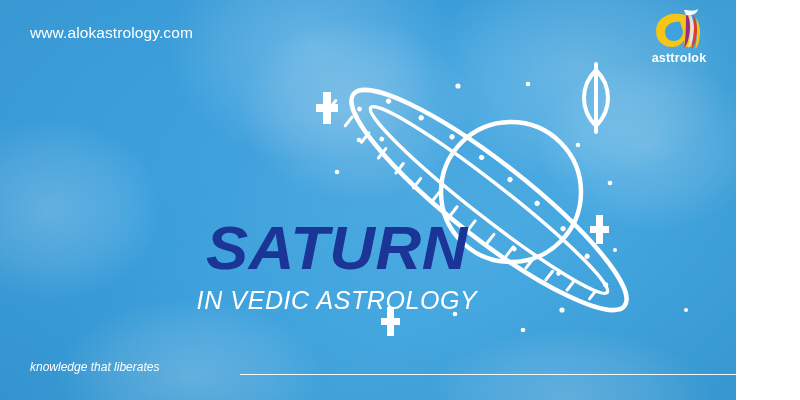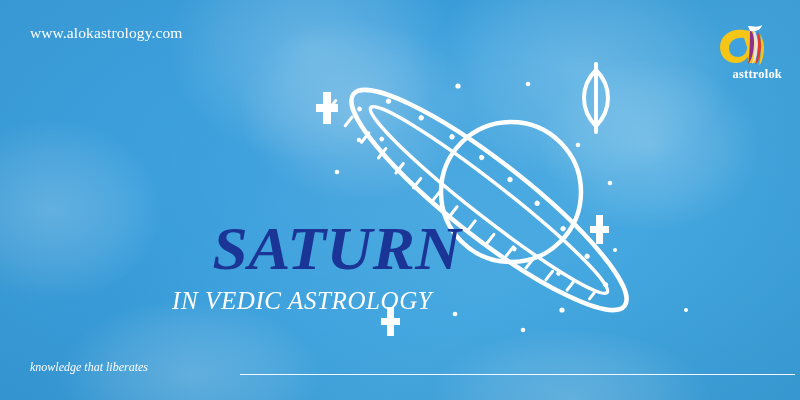--- a/index.html
+++ b/index.html
@@ -2,24 +2,24 @@
 <html><head>
 <meta charset="utf-8">
 <style>
   html, body {
     margin: 0;
     padding: 0;
     background: #ffffff;
   }
   #banner {
     position: relative;
-    width: 800px;
+    width: 736px;
     height: 400px;
     overflow: hidden;
-    font-family: Liberation Serif, serif;
+    font-family: Liberation Sans, sans-serif;
     background: linear-gradient(135deg, #3fa2de 0%, #3b9fdc 35%, #46a8e0 65%, #3fa3dd 100%);
   }
   
   .cloud {
     position: absolute;
     border-radius: 50%;
     background: radial-gradient(ellipse at center, rgba(255,255,255,0.22) 0%, rgba(255,255,255,0.10) 45%, rgba(255,255,255,0) 72%);
     pointer-events: none;
   }
   .vignette {
@@ -34,23 +34,23 @@
     left: 30px;
     top: 24px;
     color: #ffffff;
     font-size: 15.5px;
     letter-spacing: 0.1px;
     white-space: nowrap;
   }
   .logo {
     position: absolute;
     right: 18px;
-    top: 24px;
+    top: 8px;
     width: 78px;
-    text-align: right;
+    text-align: center;
   }
   .logo-mark {
     display: block;
     margin: 0 auto;
   }
   .logo-text {
     display: block;
     color: #ffffff;
     font-size: 12.5px;
     font-weight: bold;
@@ -85,21 +85,21 @@
     text-align: center;
     transform: scaleX(1.02);
   }
   .title-sub {
     display: block;
     font-size: 25px;
     font-style: italic;
     color: #ffffff;
     letter-spacing: 0.6px;
     line-height: 1;
-    text-align: left;
+    text-align: center;
     margin-top: 9px;
   }
   
   .tagline {
     position: absolute;
     left: 30px;
     top: 360px;
     color: #ffffff;
     font-size: 12px;
     font-style: italic;

